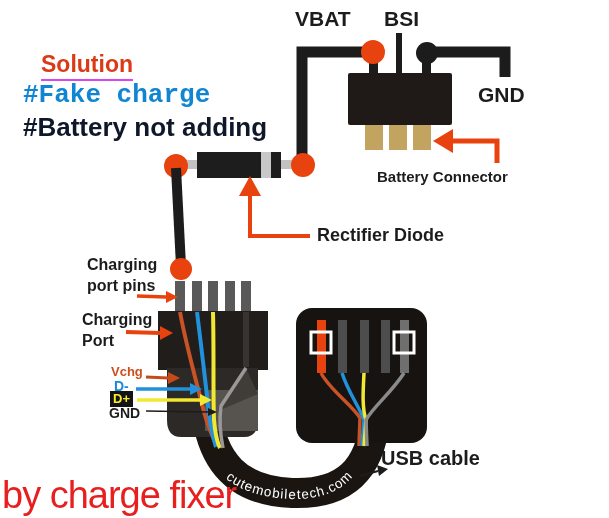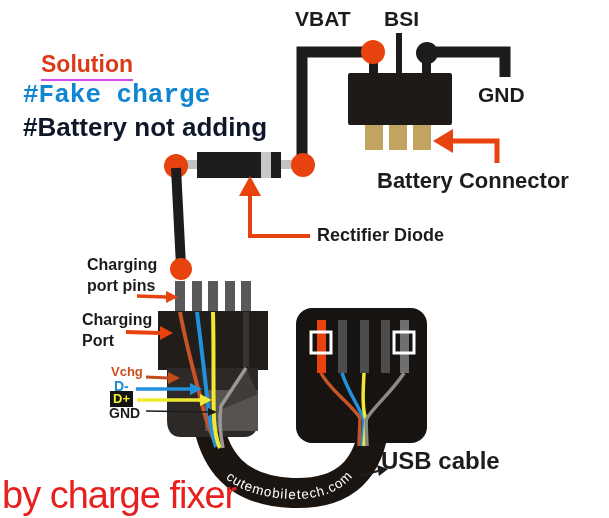--- a/index.html
+++ b/index.html
@@ -8,29 +8,29 @@
     font-family:"Liberation Sans", sans-serif;
   }
   .stage svg{position:absolute;left:0;top:0;}
   .lbl{position:absolute;white-space:nowrap;color:#1c1c1c;font-weight:bold;}
   .solution{left:41px;top:51px;font-size:23px;color:#dc3a16;border-bottom:2px solid #d946ef;padding-bottom:1px;}
   .tag1{left:23px;top:80px;font-size:26px;color:#1086d2;font-family:Liberation Mono, monospace;}
   .tag2{left:23px;top:112px;font-size:26px;color:#0f172a;}
   .vbat{left:295px;top:7px;font-size:21px;}
   .bsi{left:384px;top:7px;font-size:21px;}
   .gndtop{left:478px;top:83px;font-size:21px;}
-  .batconn{left:377px;top:168px;font-size:22px;text-align:center;}
+  .batconn{left:377px;top:168px;font-size:15px;text-align:center;}
   .rect-diode{left:317px;top:225px;font-size:18px;}
   .pins-label{left:87px;top:254px;font-size:16px;line-height:21px;}
   .port-label{left:82px;top:309px;font-size:16px;line-height:21px;}
   .vchg{left:111px;top:364px;font-size:13px;color:#cc4f1e;text-align:right;}
   .dminus{left:114px;top:378px;font-size:14px;color:#1b8bd8;}
   .dplus{left:110px;top:391px;font-size:13px;color:#f5ee30;background:#141414;padding:0 3px 1px 3px;}
   .gndpin{left:109px;top:405px;font-size:14px;}
-  .usbcable{left:381px;top:447px;font-size:24px;}
+  .usbcable{left:381px;top:447px;font-size:20px;}
   .credit{left:2px;top:474px;font-size:38px;font-weight:normal;color:#e81f1f;letter-spacing:-1px;}
 </style>
 </head>
 <body>
 
 <div class="stage">
 
   <svg width="609" height="518" viewBox="0 0 609 518">
 
     <path d="M 206 410 C 212 462, 238 491, 292 493 C 346 495, 370 468, 375 420" fill="none" stroke="#1a1511" stroke-width="30"></path>

